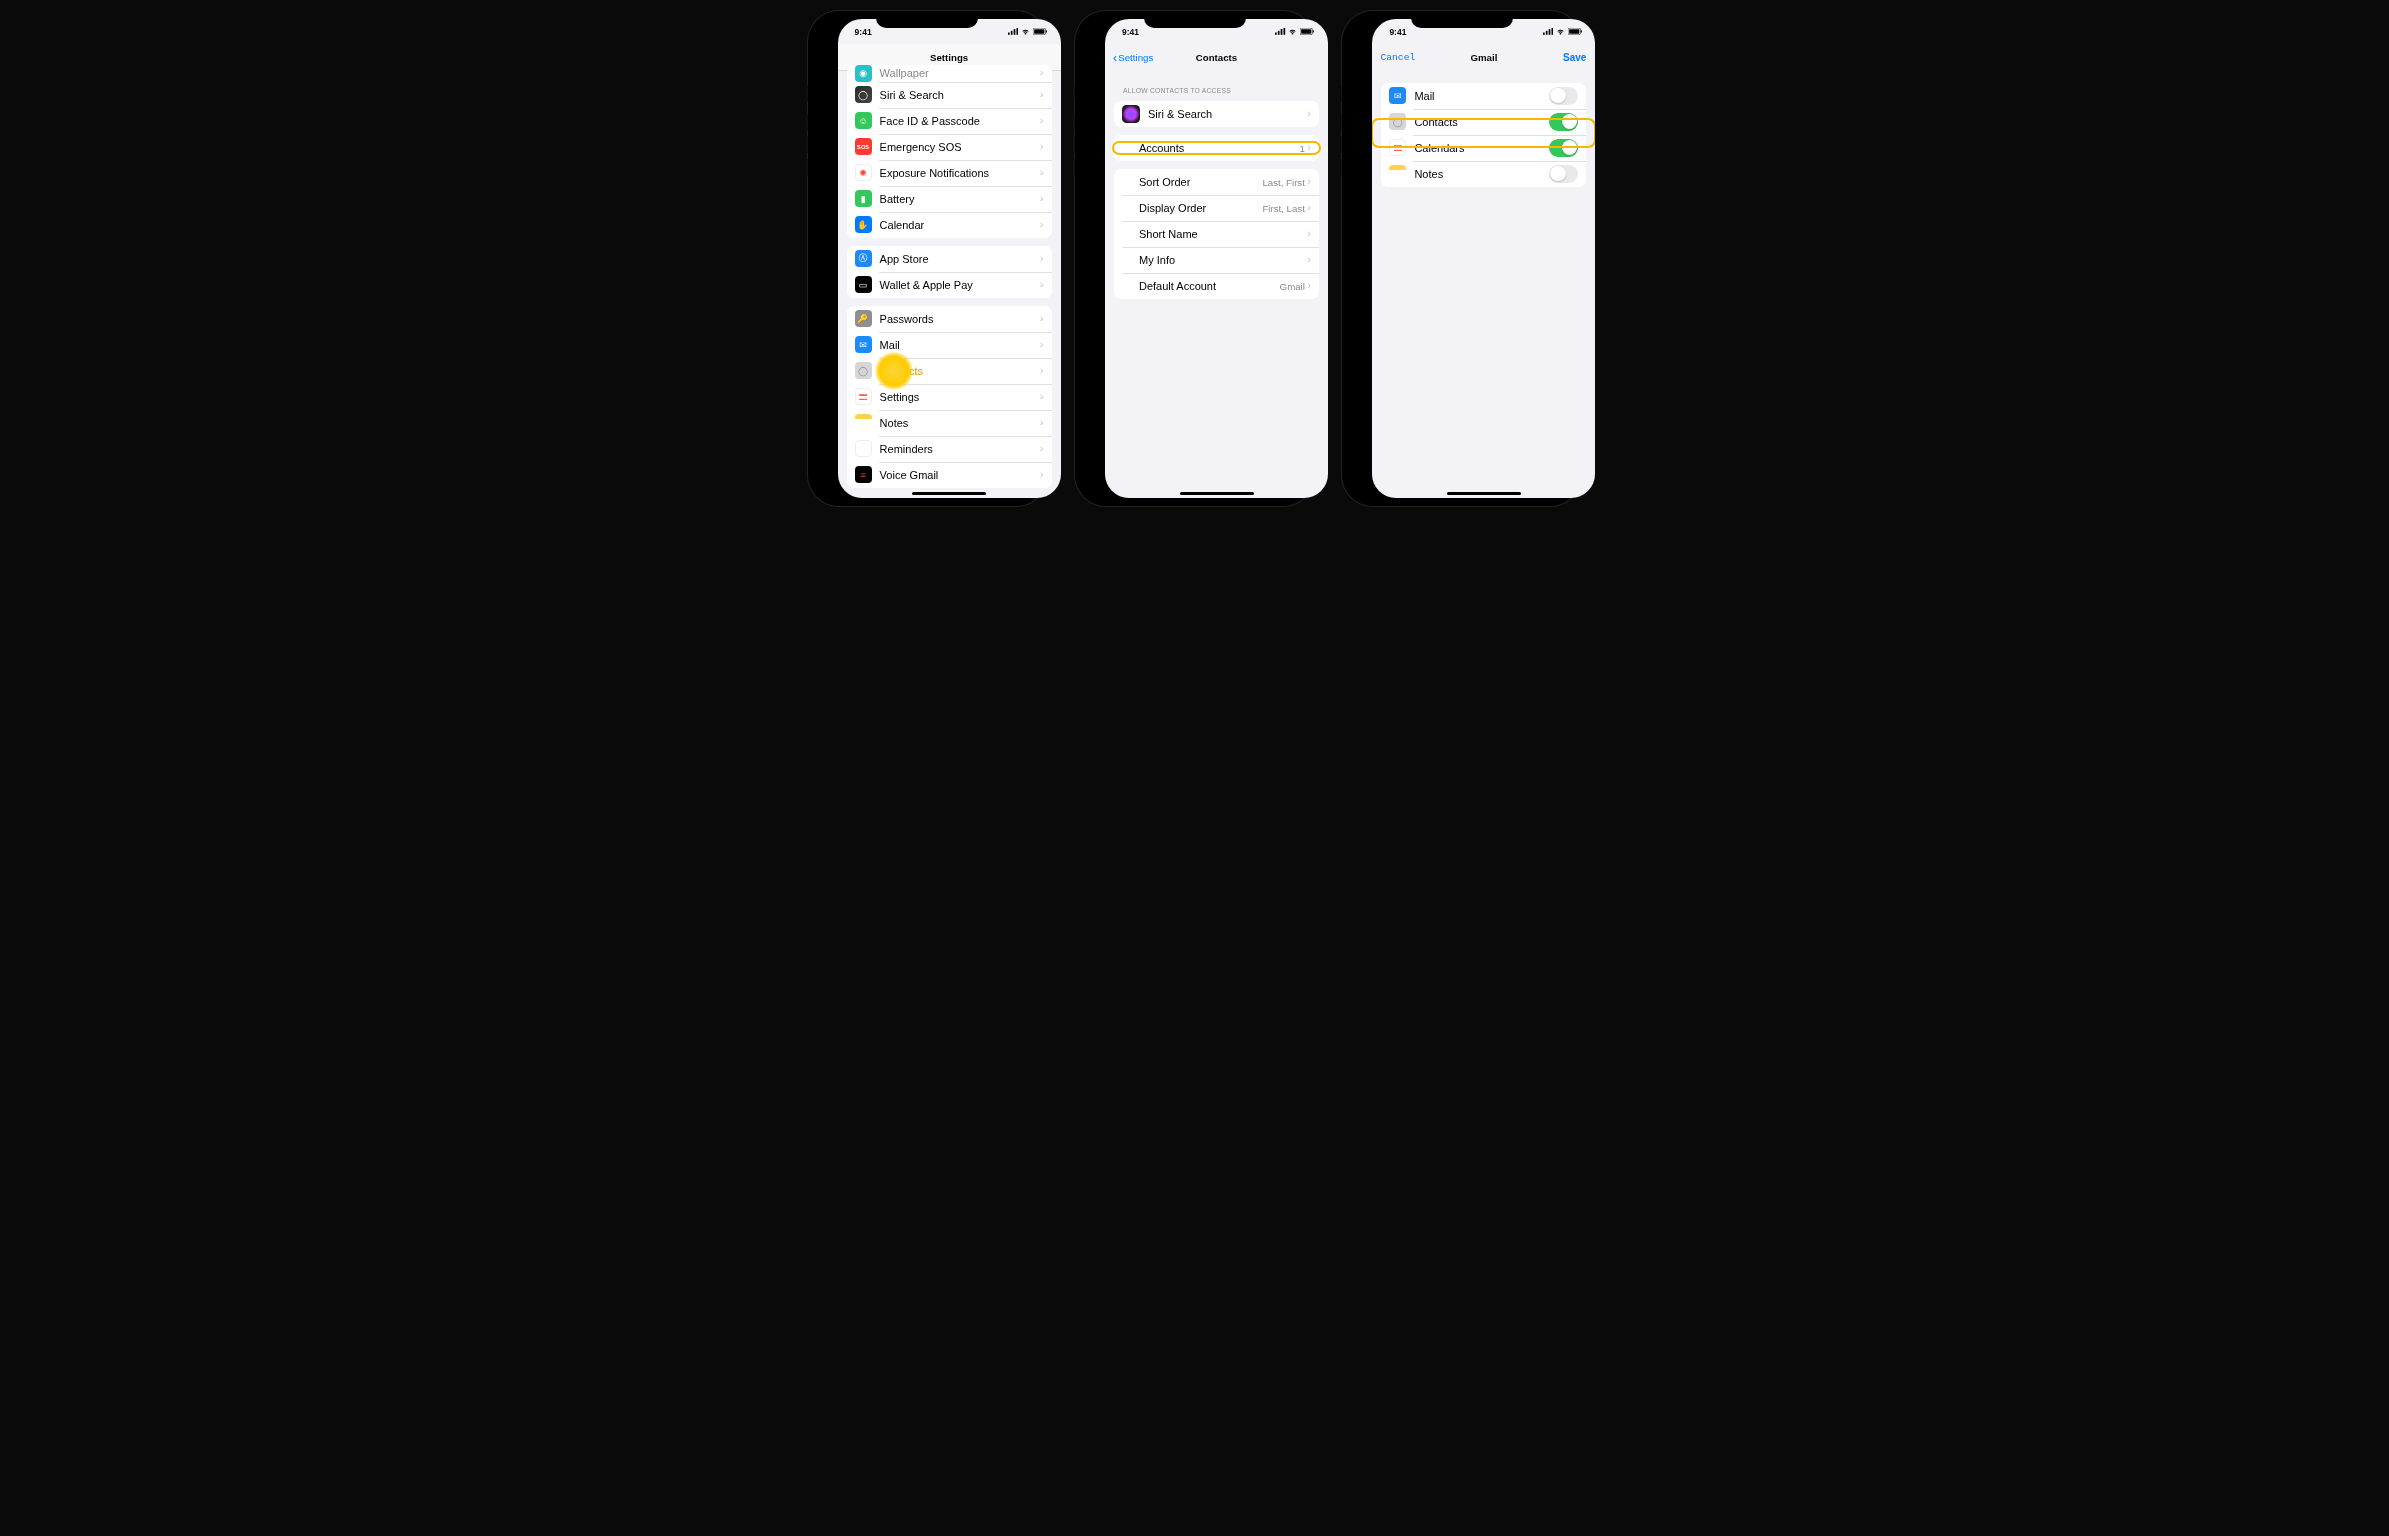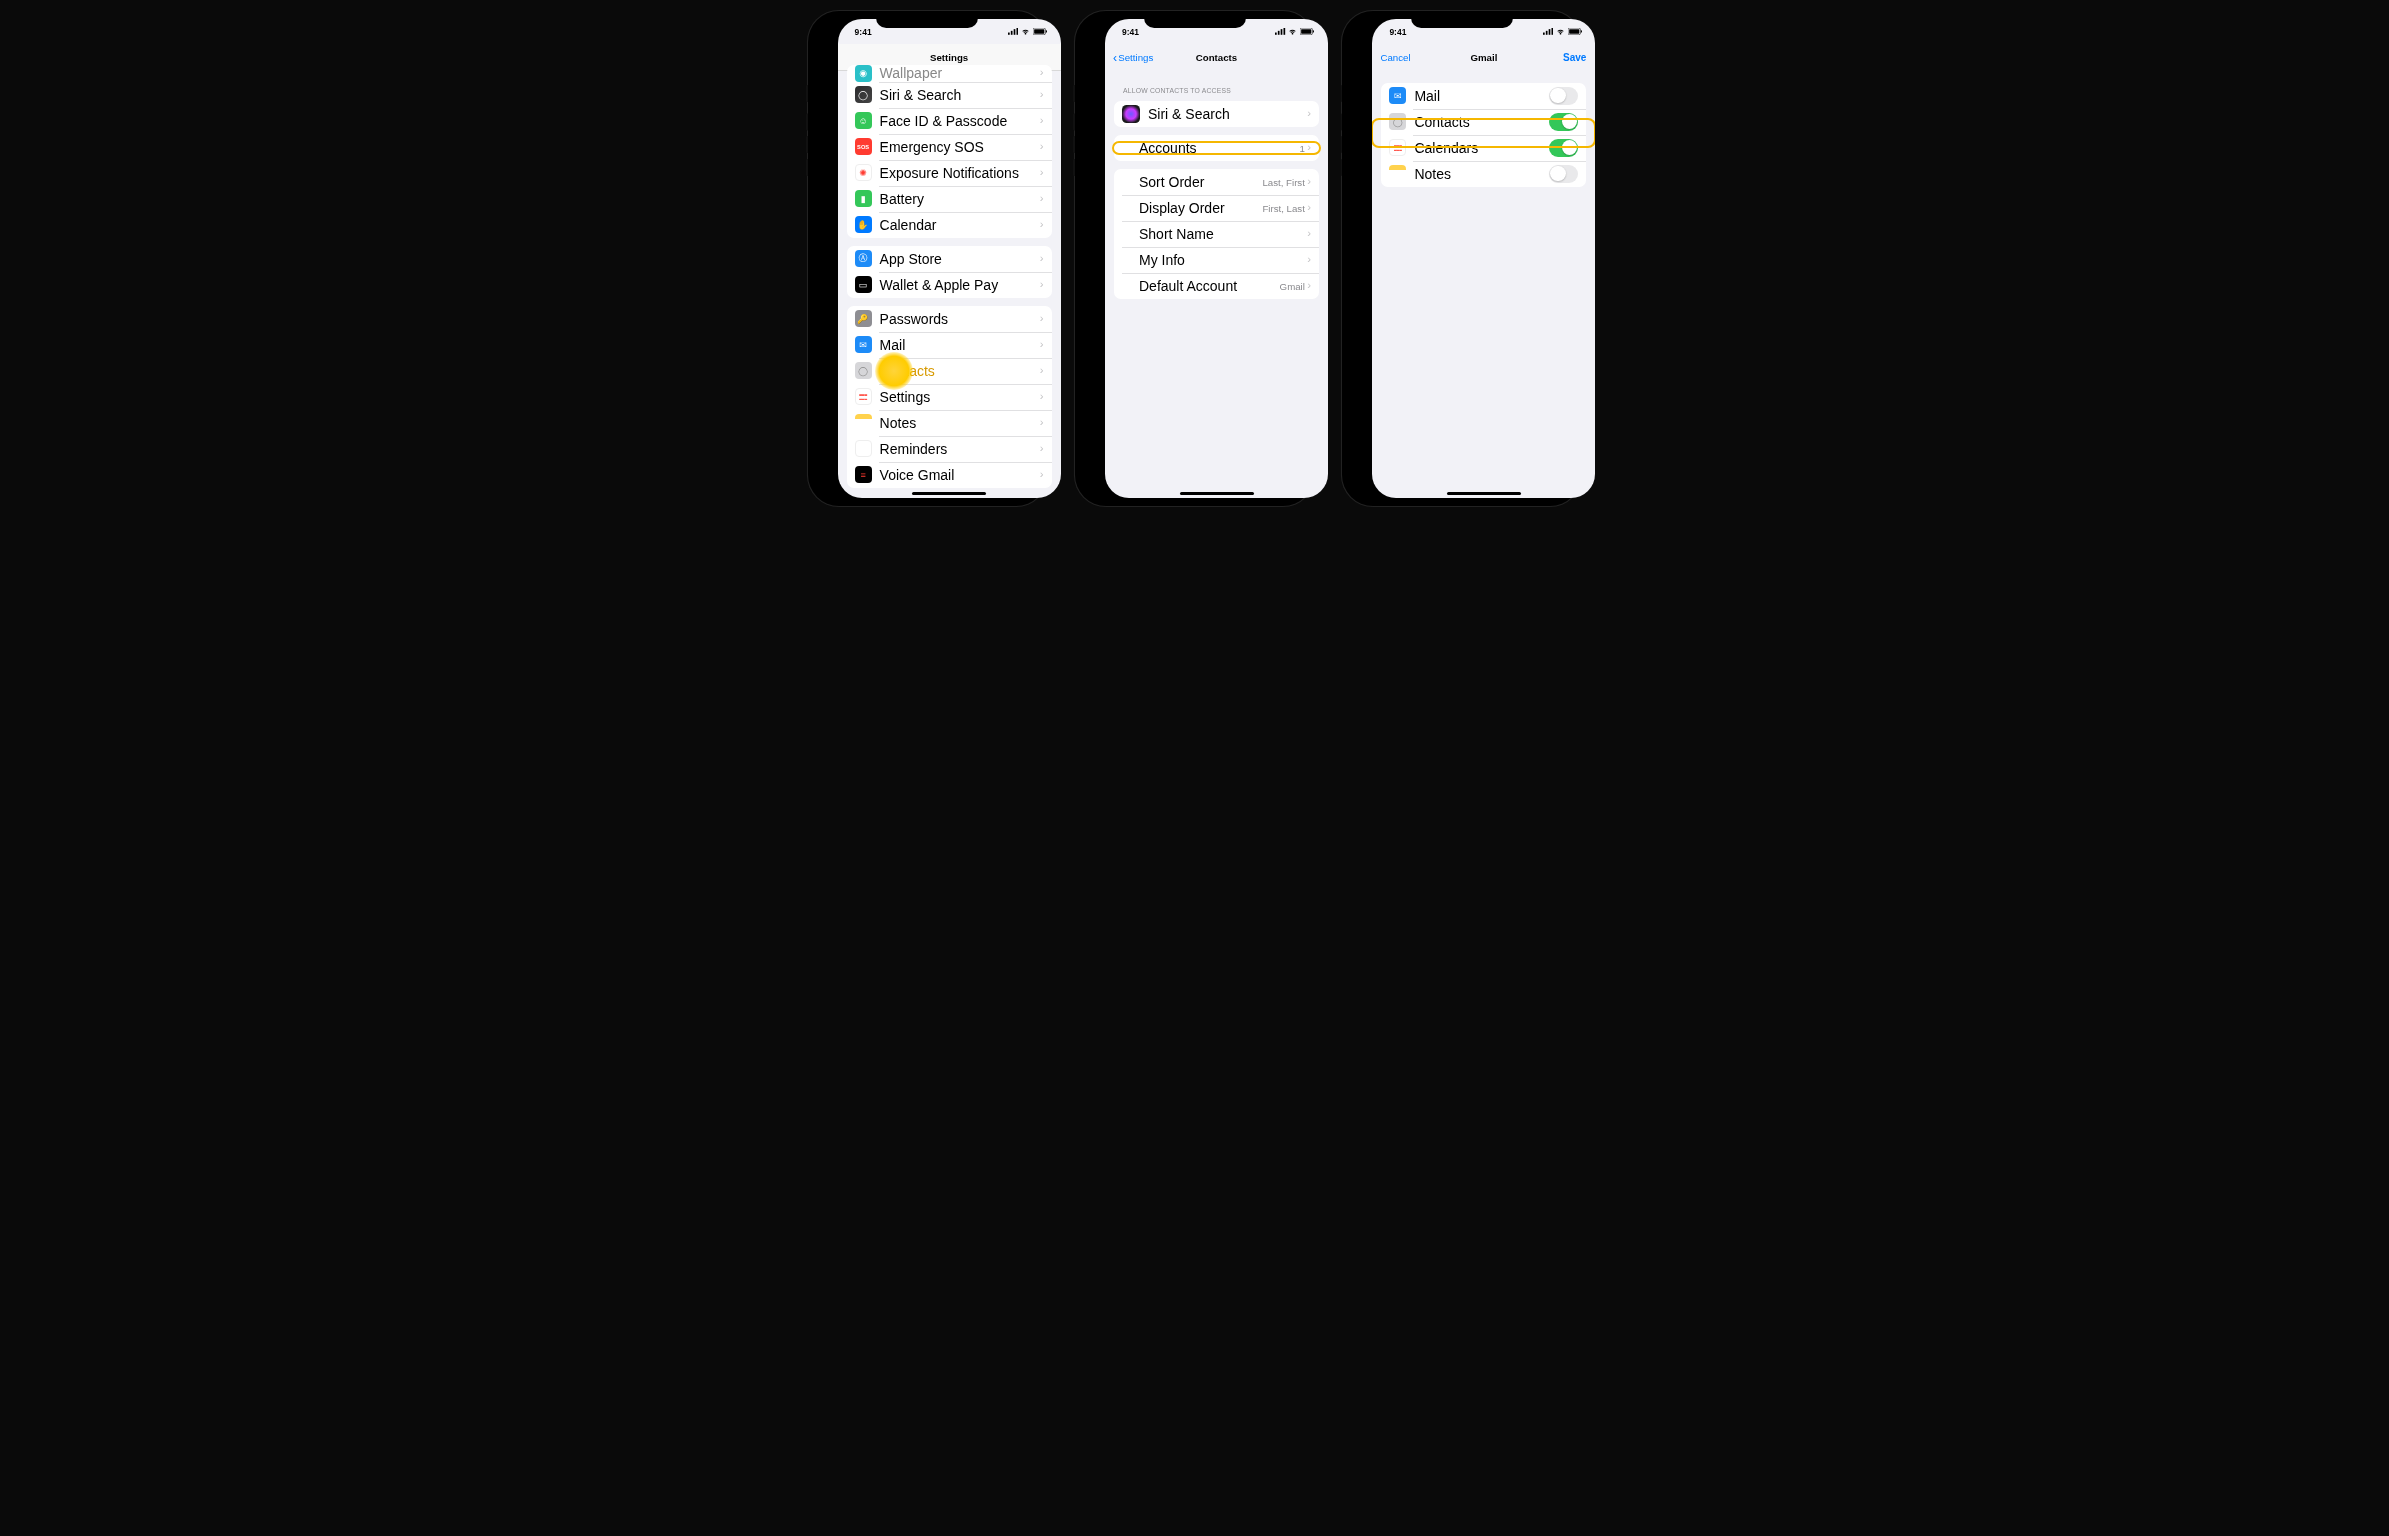--- a/index.html
+++ b/index.html
@@ -129,21 +129,21 @@
     width: 17px; height: 17px;
     border-radius: 4px;
     margin-right: 8px;
     display: flex;
     align-items: center;
     justify-content: center;
     font-size: 9px;
     color: #fff;
     flex-shrink: 0;
   }
-  .label { flex: 1; font-size: 14px; color: #000; }
+  .label { flex: 1; font-size: 11px; color: #000; }
   .value { font-size: 9.7px; color: #8a8a8e; margin-right: 2.3px; }
   .chevron { color: #c4c4c6; font-size: 11.4px; line-height:1; }
 
   .toggle {
     width: 29px; height: 17.6px;
     border-radius: 9px;
     background: #e9e9eb;
     position: relative;
     transition: background .2s;
   }
@@ -417,21 +417,21 @@
               <path d="M5 8 Q8 5.5 11 8" stroke="#000" stroke-width="1.8" fill="none"></path>
             </svg></span>
         <span><svg width="14.2" height="6.8" viewBox="0 0 25 12">
               <rect x="0" y="0" width="22" height="12" rx="3" fill="none" stroke="#000"></rect>
               <rect x="2" y="2" width="18" height="8" rx="1" fill="#000"></rect>
               <rect x="23" y="4" width="2" height="4" rx="1" fill="#000"></rect>
             </svg></span>
       </div>
     </div>
     <div class="nav-bar plain">
-      <div class="nav-left" style="font-weight:400;">
+      <div class="nav-left" style="font-weight:400;font-family:Liberation Mono, monospace;">
         <span>Cancel</span>
       </div>
       <span class="nav-title">Gmail</span>
       <div class="nav-right">
         <span>Save</span>
       </div>
     </div>
     <div class="content" style="position:relative;">
 
       <div style="position:relative;">

